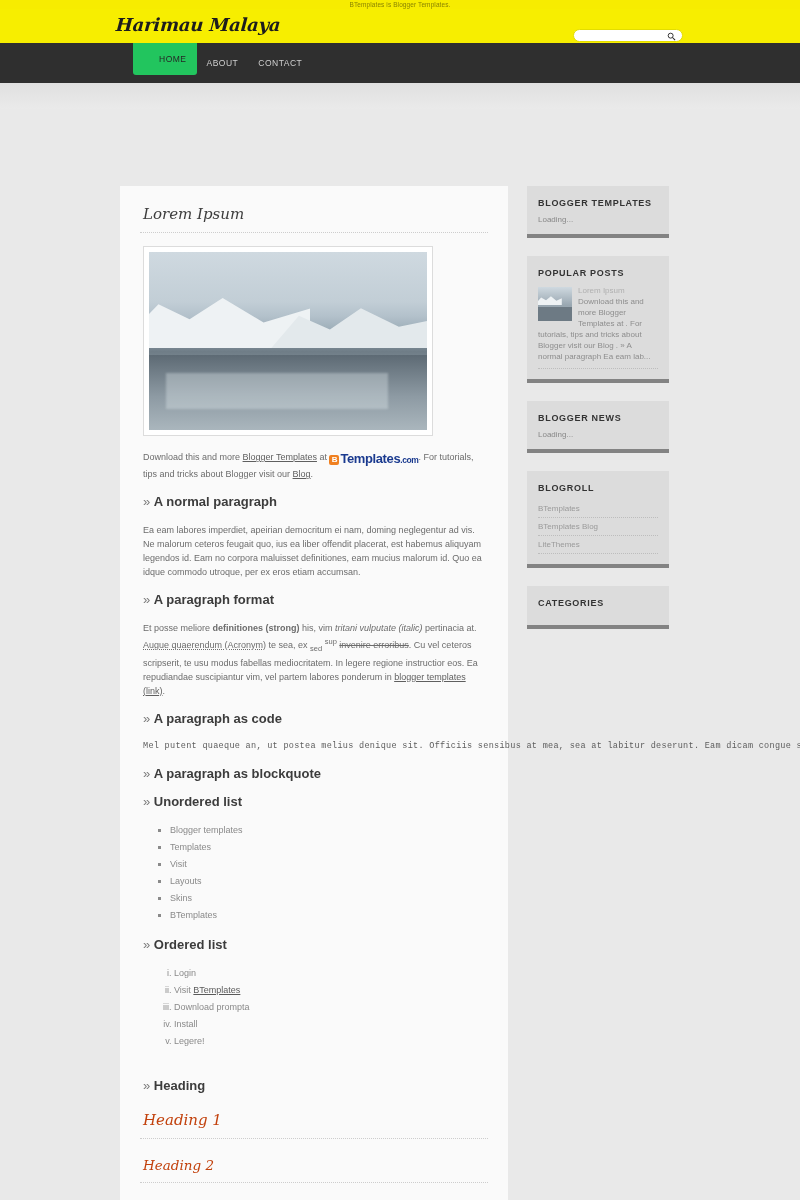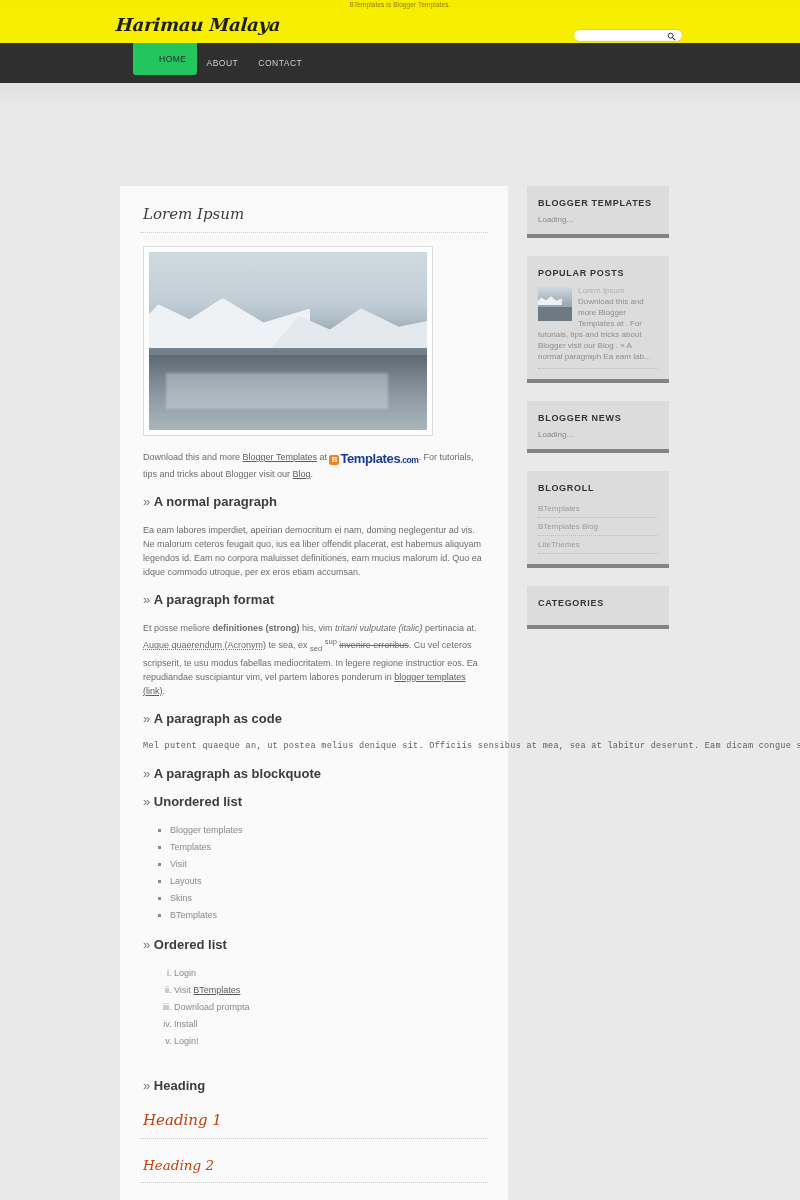--- a/index.html
+++ b/index.html
@@ -268,21 +268,21 @@
     </ul>
 
     <div class="sub-h">
       <span class="chev">» </span><span>Ordered list</span>
     </div>
     <ol class="roman">
       <li>Login</li>
       <li><span>Visit </span><a href="#">BTemplates</a></li>
       <li>Download prompta</li>
       <li>Install</li>
-      <li>Login!</li>
+      <li>Legere!</li>
     </ol>
 
     <div class="sub-h" style="margin-top:28px">
       <span class="chev">» </span><span>Heading</span>
     </div>
 
     <div class="hdblock">
       <div class="hd h1s">Heading 1</div>
       <div class="dots"></div>
     </div>

